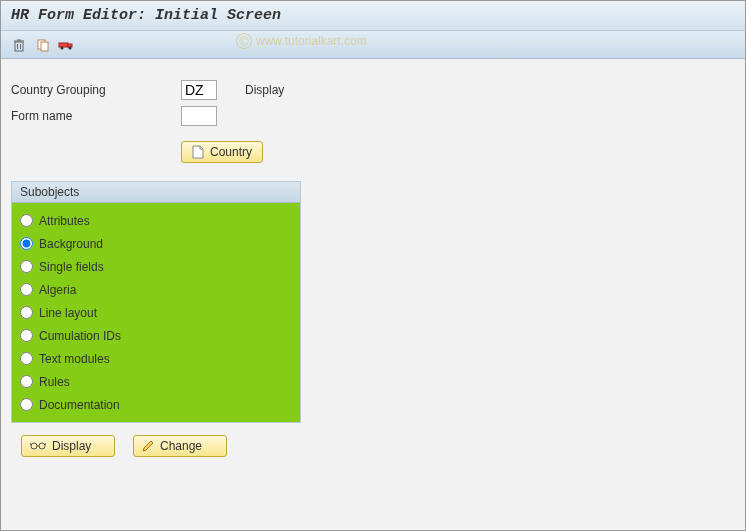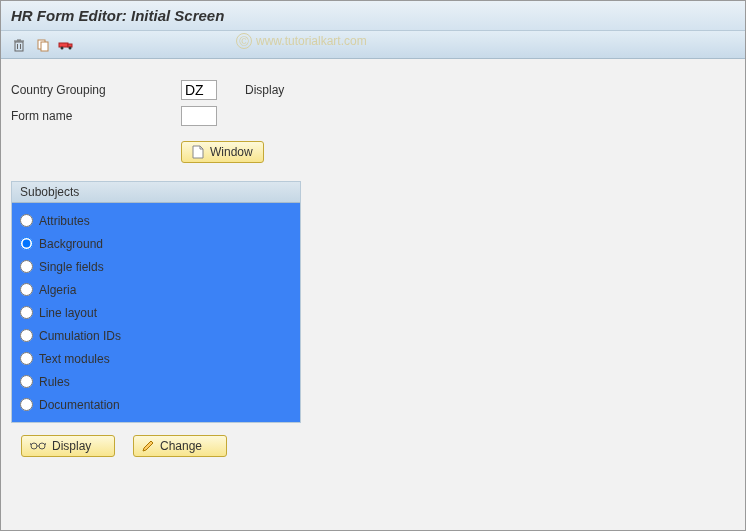--- a/index.html
+++ b/index.html
@@ -18,20 +18,21 @@
       color: #333;
     }
     .titlebar {
       background: linear-gradient(to bottom, #eaf1f7, #d4e3ef);
       padding: 6px 10px;
       font-size: 15px;
       font-weight: bold;
       font-style: italic;
       color: #333;
       border-bottom: 1px solid #b8cad8;
+      font-family: Liberation Mono, monospace;
     }
     .toolbar {
       background: linear-gradient(to bottom, #e2edf5, #c8dae9);
       padding: 4px 10px;
       border-bottom: 1px solid #a8bccb;
       display: flex;
       gap: 8px;
       align-items: center;
       height: 28px;
     }
@@ -84,21 +85,21 @@
       font-size: 12px;
       color: #333;
     }
     .btn-row {
       margin-top: 14px;
       margin-left: 170px;
     }
     .groupbox {
       margin-top: 18px;
       border: 1px solid #b8cad8;
-      background: #3b82f6;
+      background: #84cc16;
       width: 290px;
     }
     .groupbox-header {
       background: linear-gradient(to bottom, #dbe6ef, #c5d7e5);
       border-bottom: 1px solid #a8bccb;
       padding: 3px 8px;
       font-size: 12px;
       color: #333;
     }
     .groupbox-body {
@@ -200,21 +201,21 @@
     <span class="field-label">Form name</span>
     <input class="field-input field-input-wide" value="" style="">
   </div>
 
   <div class="btn-row">
     <button class="btn">
       <svg class="icon-svg" width="12" height="14" viewBox="0 0 12 14">
         <path d="M1 1 h7 l3 3 v9 h-10 z" fill="#fff" stroke="#888"></path>
         <path d="M8 1 v3 h3" fill="none" stroke="#888"></path>
       </svg>
-      <span>Window</span>
+      <span>Country</span>
     </button>
   </div>
 
   <div class="groupbox">
     <div class="groupbox-header">Subobjects</div>
     <div class="groupbox-body" id="radio-container">
         <div class="radio-row">
           <input type="radio" name="subobj" style="">
           <label>Attributes</label>
         </div>

